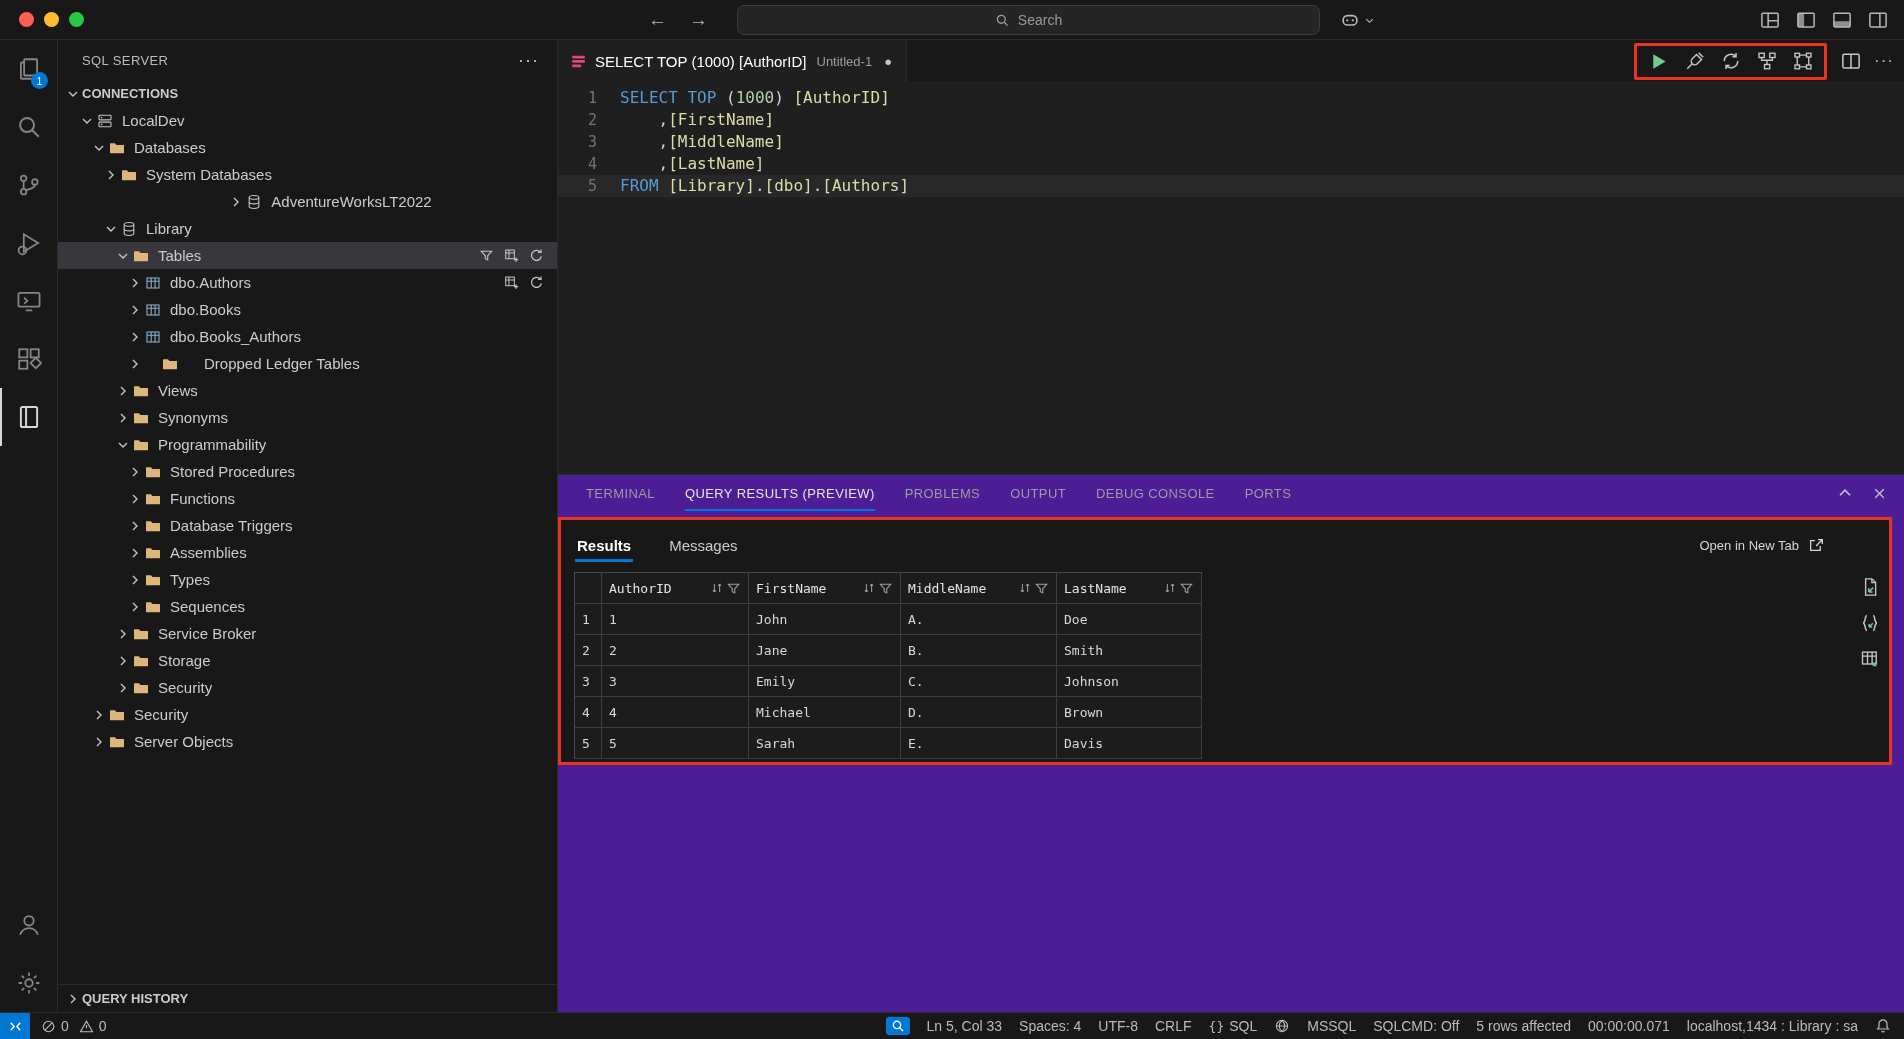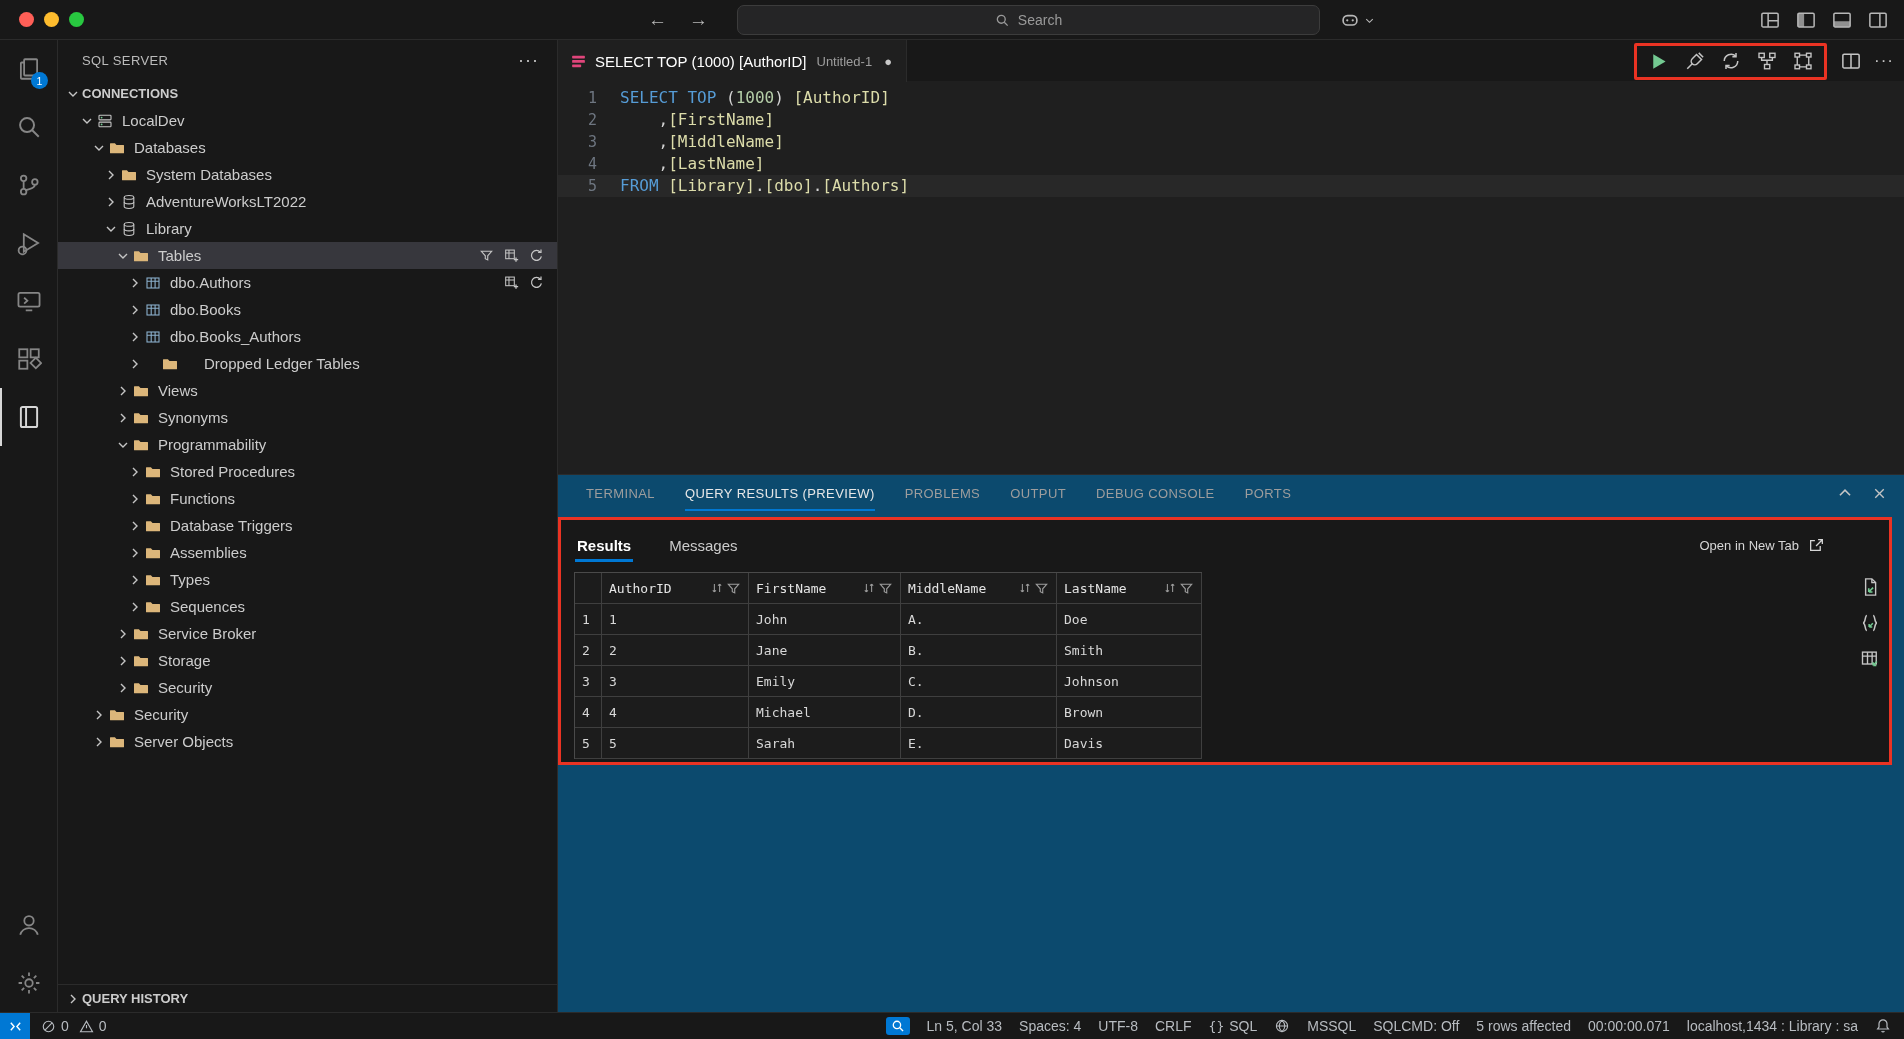--- a/index.html
+++ b/index.html
@@ -62,21 +62,21 @@
   .more-dots{font-size:17px;letter-spacing:1px;cursor:pointer;color:#c5c5c5}
 
   .code{flex:1;padding-top:5px;font-family:"DejaVu Sans Mono",monospace;font-size:16px;position:relative}
   .code-line{display:flex;height:22px;line-height:22px}
   .code-line.current{background:rgba(255,255,255,.045)}
   .ln{width:62px;flex:none;text-align:right;padding-right:23px;color:#6e7681;font-size:15px}
   .code-text{white-space:pre}
   .tk-kw{color:#569cd6}.tk-num{color:#b5cea8}.tk-id{color:#dcdcaa}.tk-pl{color:#d4d4d4}.tk-br{color:#d4d4d4}
 
   
-  .panel{flex:1;background:#0c4a6e;border-top:1px solid #2b2b2b;display:flex;flex-direction:column;min-height:0}
+  .panel{flex:1;background:#4c1d95;border-top:1px solid #2b2b2b;display:flex;flex-direction:column;min-height:0}
   .panel-tabs{height:36px;flex:none;display:flex;align-items:center;padding-left:28px;position:relative}
   .ptab{height:100%;display:flex;align-items:center;margin-right:30px;font-size:13px;letter-spacing:.4px;color:#9d9d9d;cursor:pointer}
   .ptab.active{color:#e7e7e7;box-shadow:inset 0 -2px 0 #0078d4}
   .panel-actions{position:absolute;right:16px;top:0;height:36px;display:flex;align-items:center;gap:16px;color:#c5c5c5}
   .pa-icon{width:18px;height:18px;display:flex;align-items:center;justify-content:center;cursor:pointer}
 
   .results-area{margin:6px 12px 0 0;height:248px;border:3px solid #ea3323;position:relative;background:#181818}
   .results-header{display:flex;align-items:center;padding:11px 18px 0 16px;height:40px}
   .rtab{font-size:15px;color:#cccccc;margin-right:38px;position:relative;cursor:pointer}
   .rtab.active{color:#ffffff;font-weight:bold}
@@ -283,21 +283,21 @@
                 <path d="M6 4l4 4-4 4"></path>
               </svg>
             </span>
             <span class="titem-icon">
               <svg viewBox="0 0 16 16" width="16" height="16">
                 <path d="M1.5 3.3h4.4l1.6 1.7h7a.5.5 0 01.5.5v7.2a.5.5 0 01-.5.5H1.5a.5.5 0 01-.5-.5V3.8a.5.5 0 01.5-.5z" fill="#dcb67a"></path>
               </svg>
             </span>
             <span class="tlabel">System Databases</span>
           </div>
-          <div class="tree-row" style="padding-left: 44px;">
+          <div class="tree-row" style="padding-left: 44px; justify-content: center;">
             <span class="twisty">
               <svg viewBox="0 0 16 16" width="16" height="16" fill="none" stroke="currentColor" stroke-width="1.4">
                 <path d="M6 4l4 4-4 4"></path>
               </svg>
             </span>
             <span class="titem-icon">
               <svg viewBox="0 0 16 16" width="16" height="16" fill="none" stroke="#c5c5c5" stroke-width="1.1">
                 <ellipse cx="8" cy="3.4" rx="4.8" ry="1.9"></ellipse>
                 <path d="M3.2 3.4v9.2c0 1 2.1 1.9 4.8 1.9s4.8-.9 4.8-1.9V3.4"></path>
                 <path d="M3.2 8c0 1 2.1 1.9 4.8 1.9s4.8-.9 4.8-1.9"></path>

